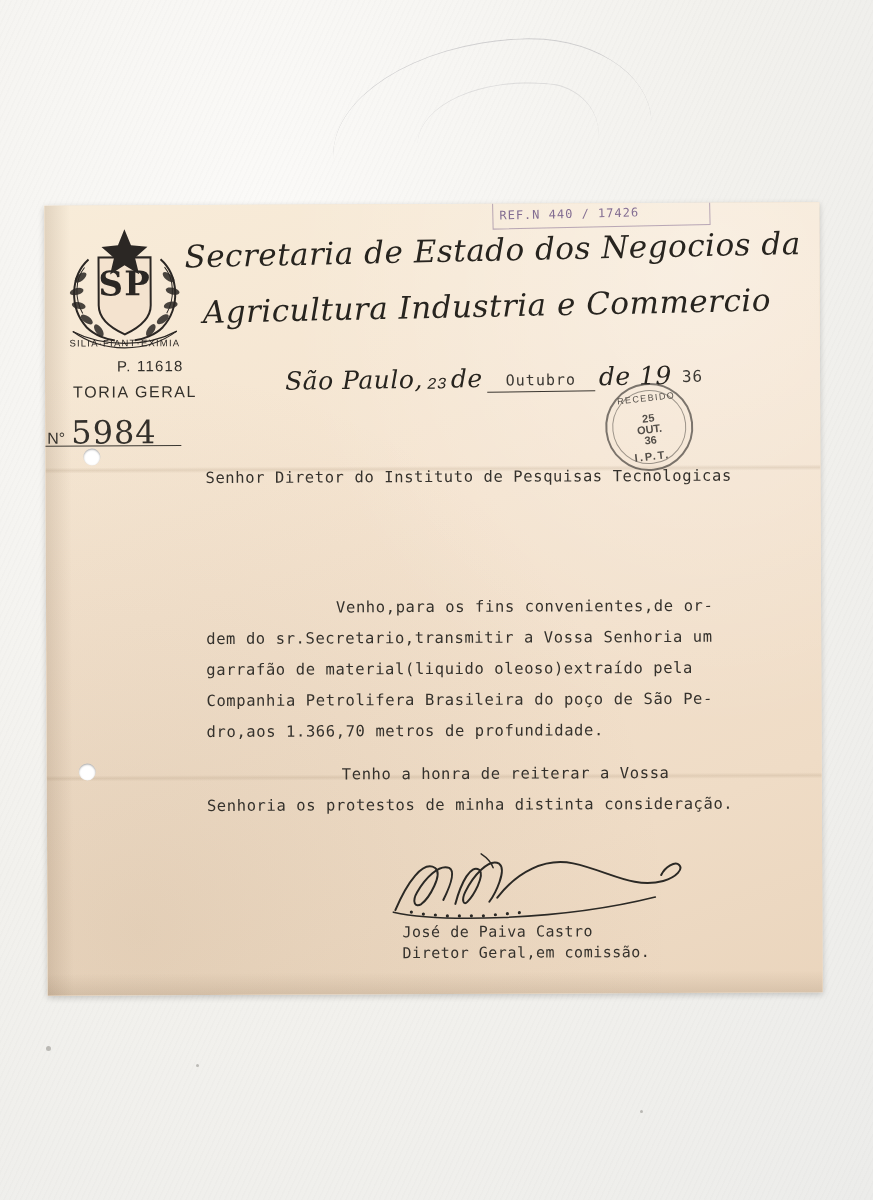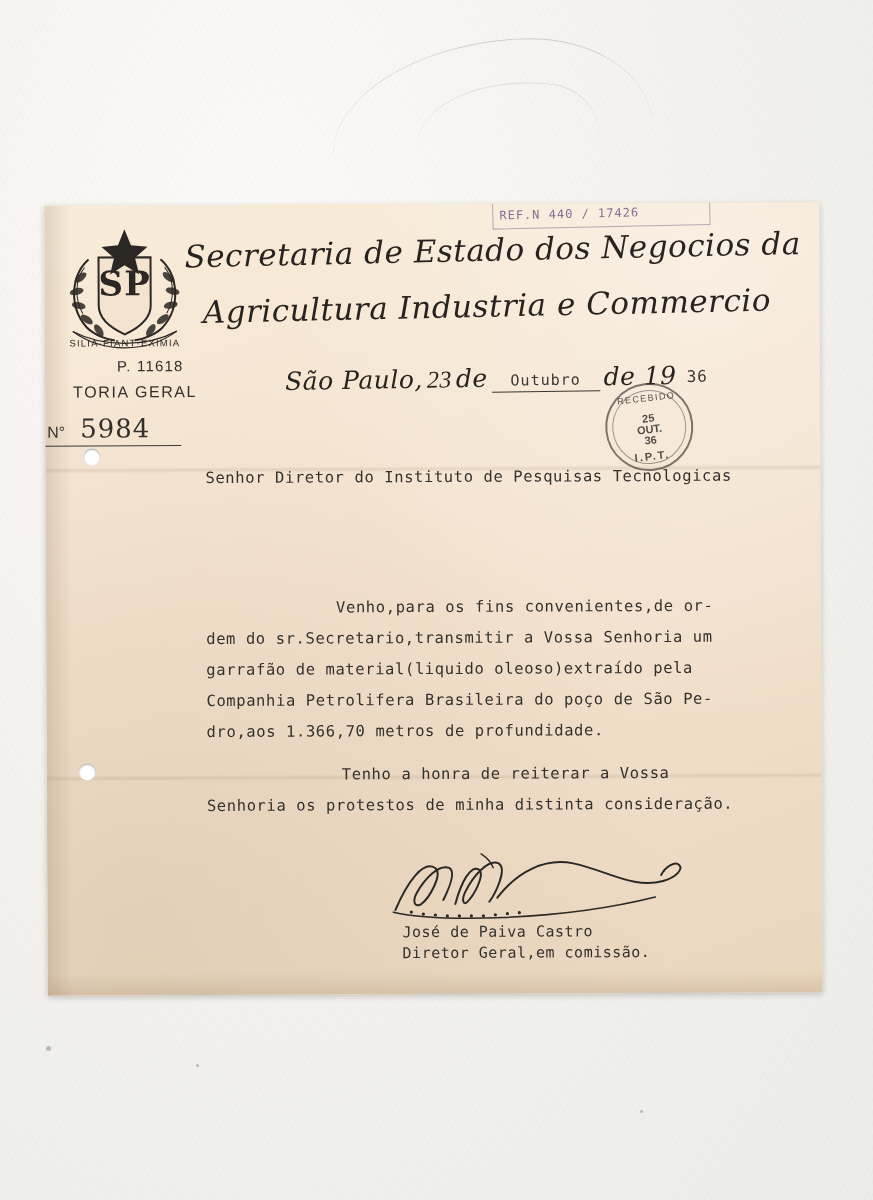--- a/index.html
+++ b/index.html
@@ -154,23 +154,23 @@
     font-style: normal;
     font-size: 15px;
     letter-spacing: 1px;
     color: #3b3833;
     padding: 0 6px 2px 6px;
     border-bottom: 1px solid #3a3630;
     min-width: 96px;
     text-align: center;
   }
   .dateline .handnum {
-    font-family: Liberation Serif, serif;
+    font-family: Liberation Mono, monospace;
     font-style: italic;
-    font-size: 24px;
+    font-size: 16px;
   }
 
   
   .reg-code {
     position: absolute;
     left: 72px;
     top: 152px;
     font-family: Liberation Sans, sans-serif;
     font-size: 15px;
     letter-spacing: 1.2px;
@@ -189,22 +189,22 @@
   .reg-no {
     position: absolute;
     left: 2px;
     top: 208px;
     font-family: "Liberation Sans", sans-serif;
     font-size: 16px;
     color: #33302b;
   }
   .reg-no .num {
     font-family: "DejaVu Serif", serif;
-    font-size: 26px;
-    margin-left: 15px;
+    font-size: 32px;
+    margin-left: 6px;
     letter-spacing: 1px;
   }
   .reg-underline {
     position: absolute;
     left: 0px;
     top: 240px;
     width: 136px;
     height: 1px;
     background: #3a3731;
   }

